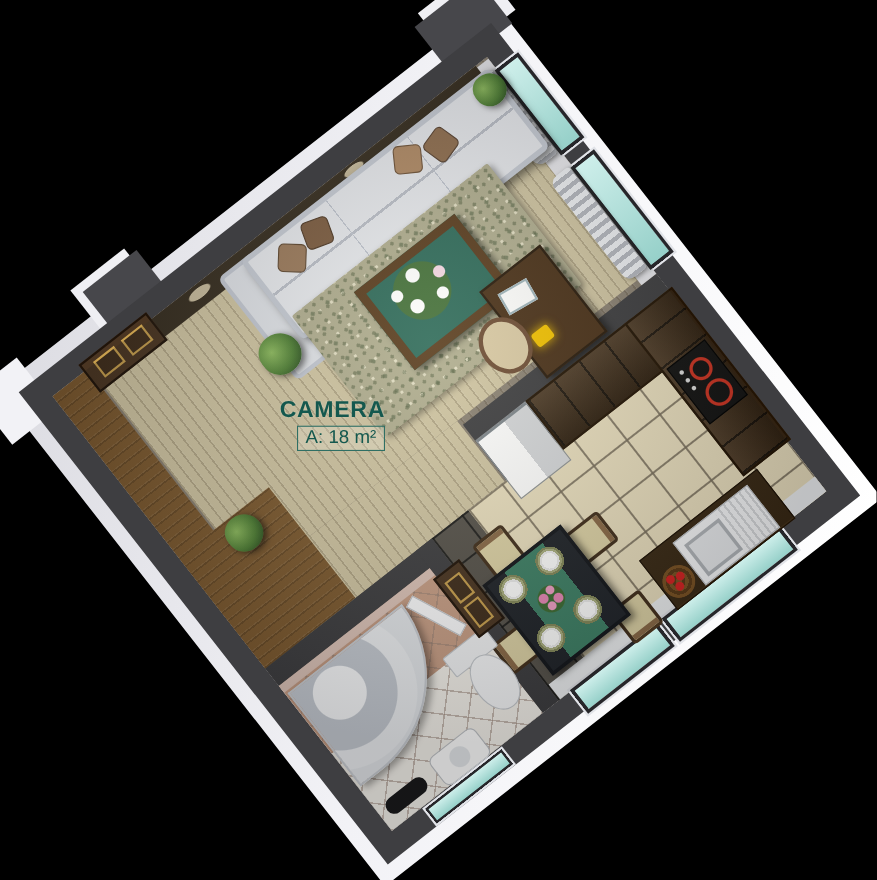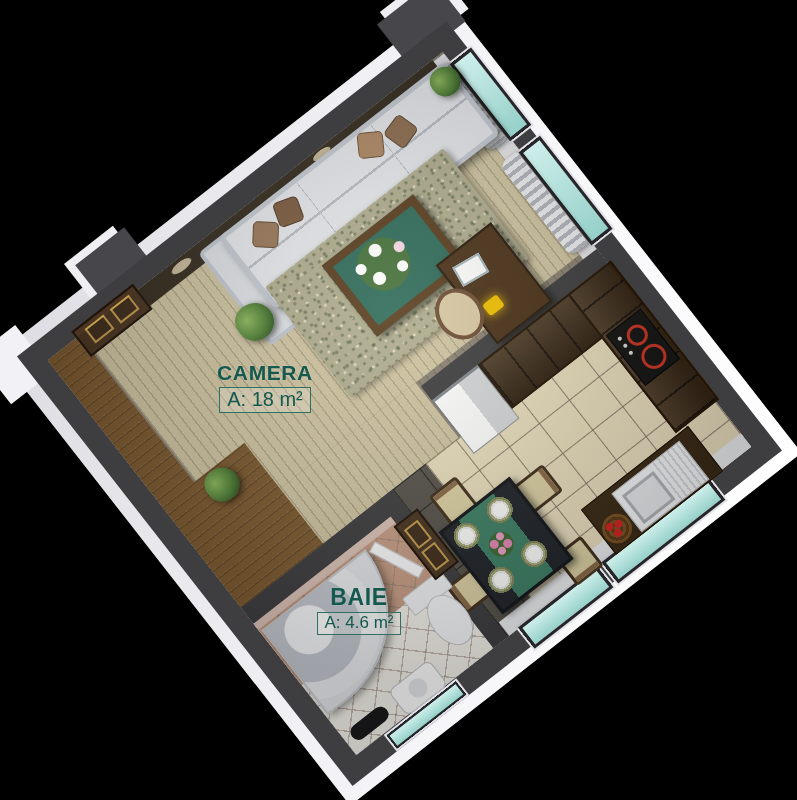--- a/index.html
+++ b/index.html
@@ -47,21 +47,21 @@
   .pane{position:absolute;border:2px solid #c79f4e;background:rgba(0,0,0,.15);}
   .plate{width:28px;height:28px;border-radius:50%;
        background:radial-gradient(circle,#ffffff 0 7px,#ececec 7px 9px,#a9ae80 9px 11px,#83885a 11px 13px,transparent 13px);}
   .chair{width:28px;height:32px;background:#ddd2a6;border:3px solid #43301d;
        border-radius:4px;box-shadow:inset 0 5px 0 #8a6a48;}
   .room-label{position:absolute;text-align:center;color:#14584e;z-index:50;line-height:1.15;}
   .room-label .name{font-weight:bold;letter-spacing:.6px;text-shadow:0 0 2px rgba(255,255,255,.25);}
   .room-label .area{display:inline-block;margin-top:2px;border:1px solid #2f6f64;
        background:rgba(245,245,238,.22);padding:0 7px 1px;}
   .n21{font-size:21px;} .n23{font-size:23px;}
-  .a15{font-size:20px;} .a17{font-size:17px;}
+  .a15{font-size:17px;} .a17{font-size:17px;}
 </style>
 </head>
 <body>
 
 <div class="stage">
   <div class="plan">
 
     <div class="shell"></div>
     <div class="abs" style="left:-34px;top:-26px;width:52px;height:60px;background:#f2f2f6;"></div>
     <div class="abs col" style="left:102px;top:-36px;width:62px;height:44px;box-shadow:-8px -8px 0 #efeff3;"></div>
@@ -193,21 +193,17 @@
     <div class="abs door" style="left:192px;top:366px;width:26px;height:64px;">
       <div class="pane" style="left:4px;top:7px;width:13px;height:20px;"></div>
       <div class="pane" style="left:4px;top:35px;width:13px;height:20px;"></div>
     </div>
     <div class="abs" style="left:168px;top:366px;width:10px;height:54px;background:#fbfbfd;border:1px solid #c3c7cc;transform:rotate(-24deg);"></div>
 
     <div class="abs" style="left:22px;top:22px;width:501px;height:501px;pointer-events:none;
          background:radial-gradient(circle at 60% 35%,rgba(255,255,230,.10),rgba(0,0,0,.20) 82%);"></div>
   </div>
 
-  <div class="room-label" style="left:180px;top:361px;width:170px;">
+  <div class="room-label" style="left:180px;top:361px;width:170px;text-align:right;">
     <div class="name n21">CAMERA</div>
     <div class="area a15">A: 18 m²</div>
   </div>
-  <div class="room-label" style="left:274px;top:584px;width:170px;">
-    <div class="name n23">BAIE</div>
-    <div class="area a17">A: 4.6 m²</div>
-  </div>
 </div>
 
 </body></html>

